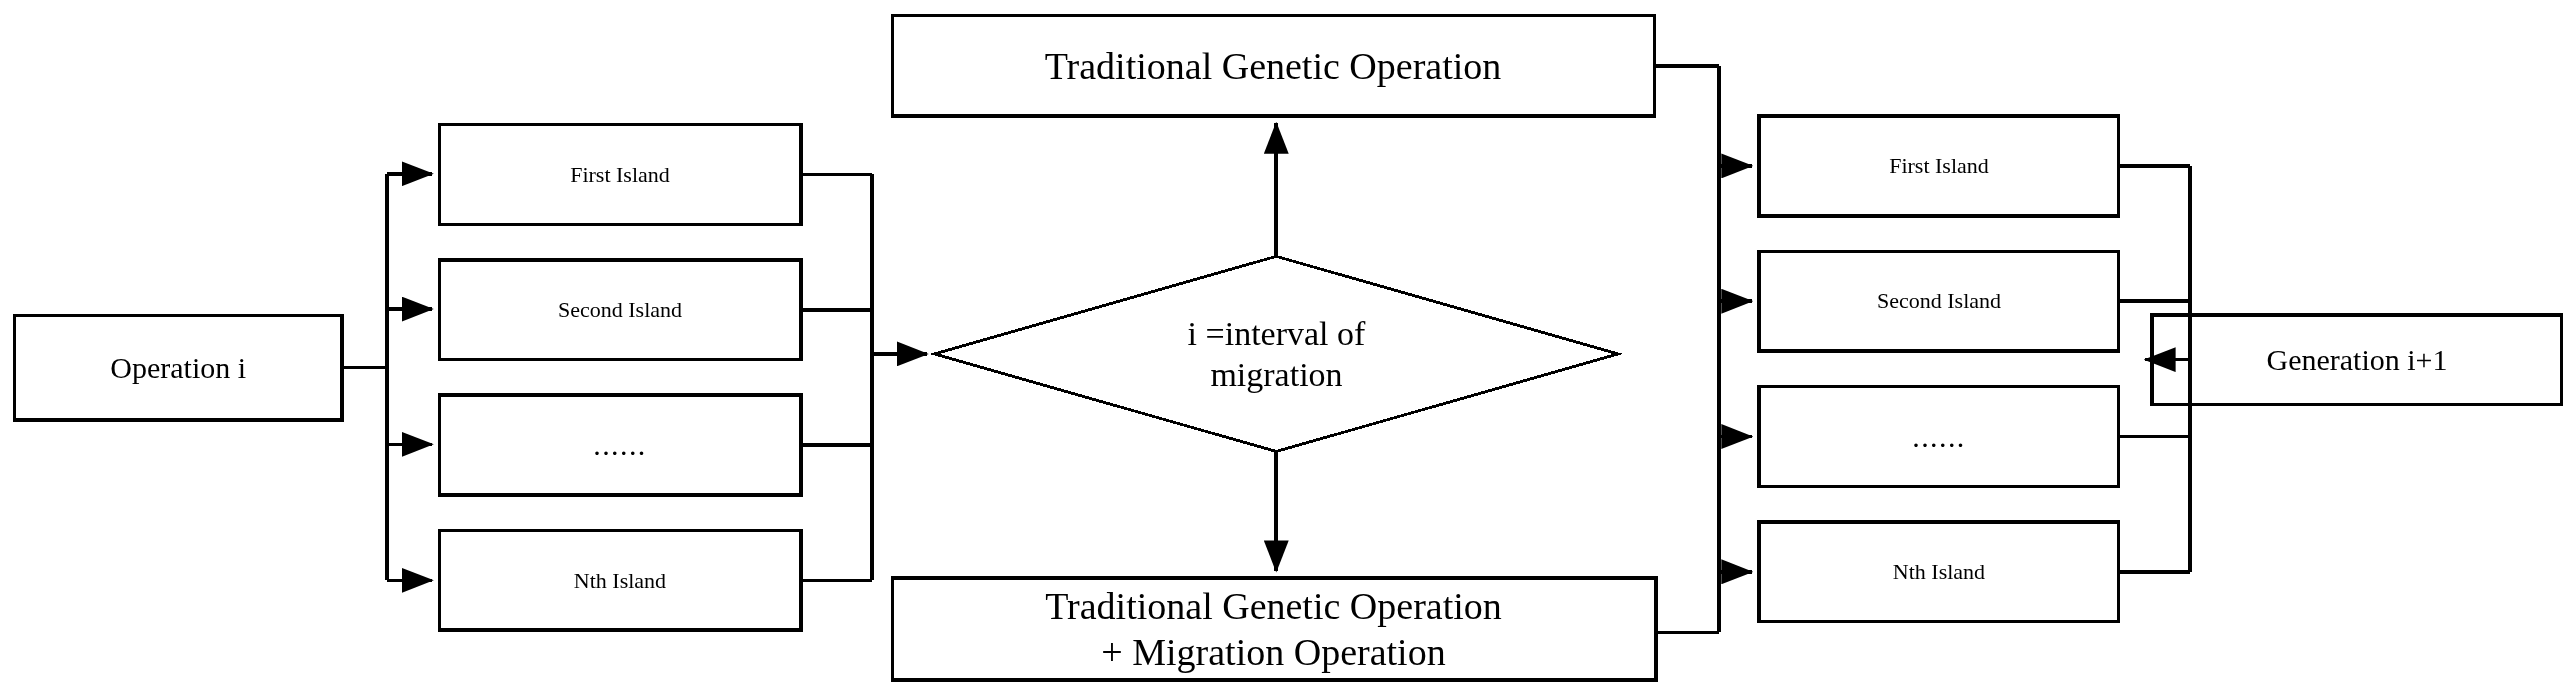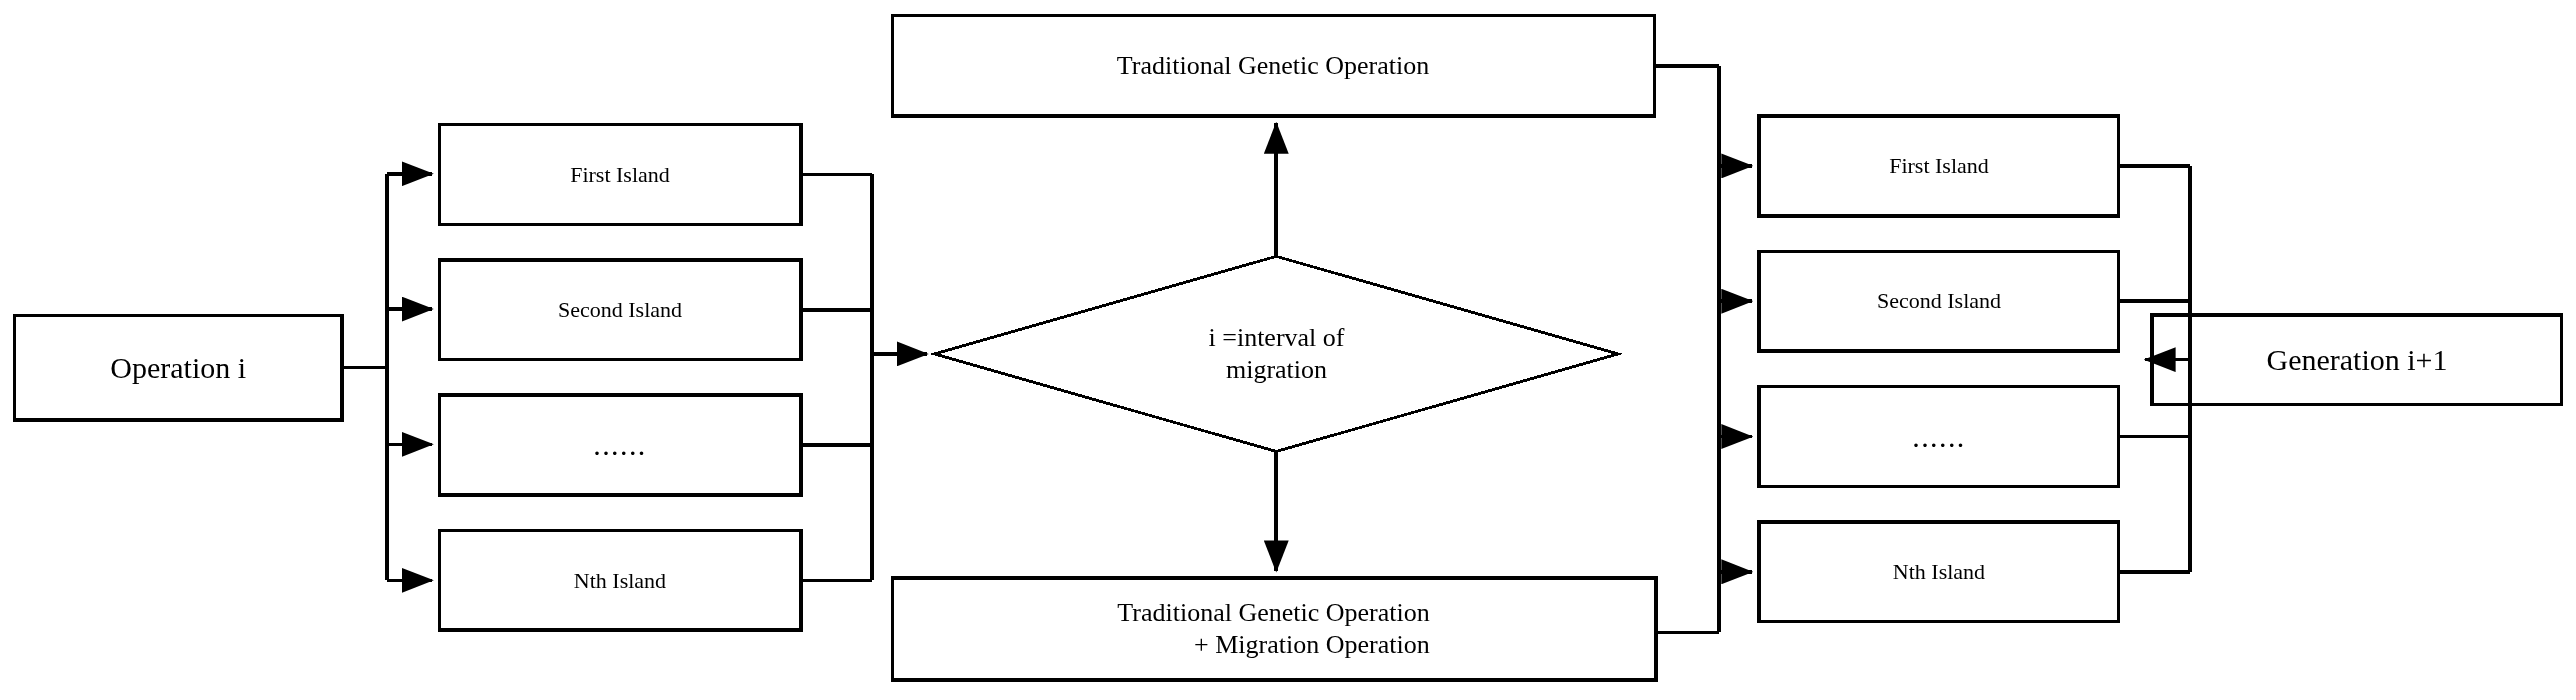--- a/index.html
+++ b/index.html
@@ -16,23 +16,23 @@
     display:flex;
     align-items:center;
     justify-content:center;
     text-align:center;
     color:#000000;
     line-height:1.22;
     white-space:pre-line;
     pointer-events:none;
   }
   .lbl-box{font-size:22px;}
-  .lbl-op{font-size:26px;text-align:right;}
+  .lbl-op{font-size:38px;}
   .lbl-gen{font-size:30px;}
-  .lbl-diamond{font-size:26px;}
+  .lbl-diamond{font-size:34px;}
   .lbl-dots{font-size:30px;letter-spacing:1.4px;}
 </style>
 </head>
 <body>
 
 <div id="stage">
 
   <svg id="svg-layer" viewBox="0 0 3617 983" xmlns="http://www.w3.org/2000/svg">
     <defs>
       <marker id="arrowhead" markerWidth="9" markerHeight="7" refX="8.6" refY="3.5" orient="auto" markerUnits="strokeWidth">

